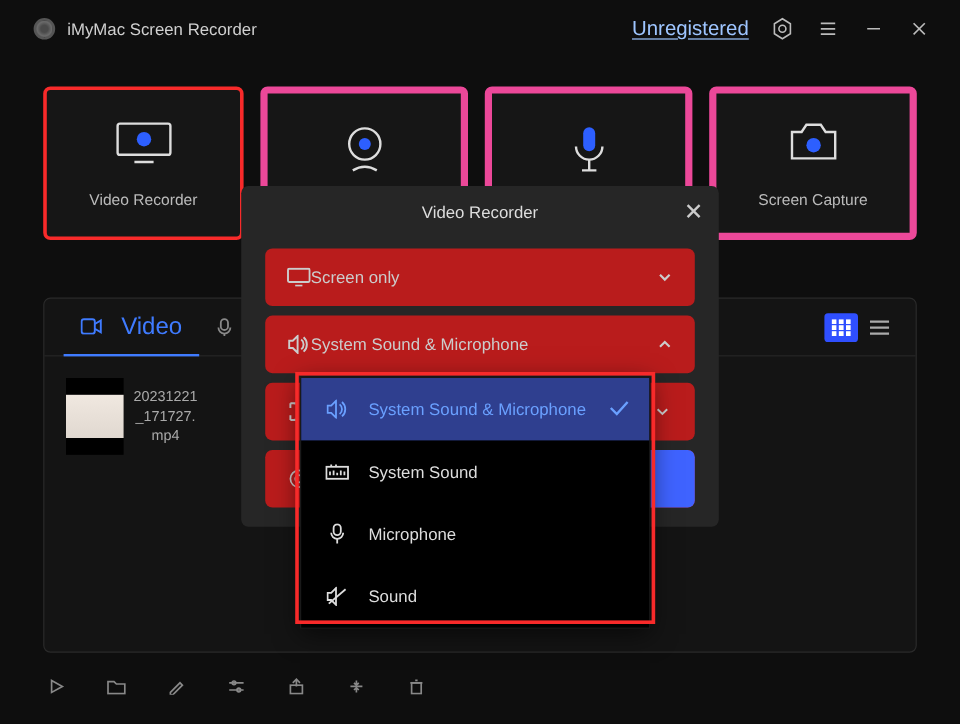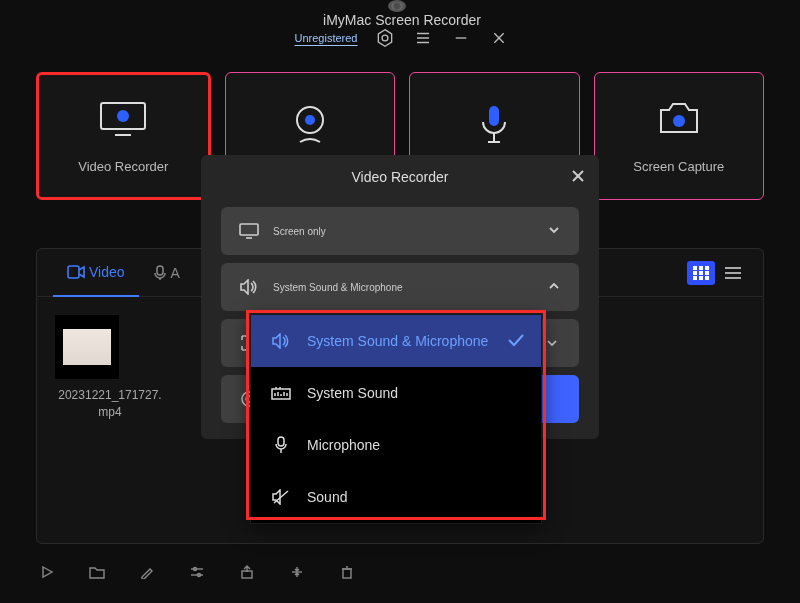--- a/index.html
+++ b/index.html
@@ -1,60 +1,60 @@
 <!DOCTYPE html>
 <html><head>
 <meta charset="utf-8">
 <style>
   * { box-sizing: border-box; margin: 0; padding: 0; font-family: -apple-system, BlinkMacSystemFont, "Segoe UI", sans-serif; }
   body { background: #0e0e0e; width: 800px; height: 603px; overflow: hidden; position: relative; color: #c0c0c0; }
   
   
-  .titlebar { display: flex; align-items: center; height: 48px; padding: 0 24px 0 28px; flex-direction: column; }
+  .titlebar { display: flex; align-items: center; height: 48px; padding: 0 24px 0 28px; }
   .logo { width: 18px; height: 18px; border-radius: 50%; background: radial-gradient(circle, #4a4a4a 30%, #6a6a6a 60%, #3a3a3a 100%); border: 2px solid #555; margin-right: 10px; }
   .app-title { font-size: 14px; color: #d0d0d0; flex: 0 0 auto; }
   .titlebar-spacer { flex: 1; }
   .titlebar-right { display: flex; align-items: center; gap: 18px; }
-  .unregistered { color: #9ec5ff; font-size: 11px; text-decoration: underline; text-underline-offset: 3px; }
+  .unregistered { color: #9ec5ff; font-size: 17px; text-decoration: underline; text-underline-offset: 3px; }
   .win-icon { color: #bbb; font-size: 18px; display: inline-flex; align-items: center; justify-content: center; width: 20px; height: 20px; }
   .win-icon svg { stroke: #bbb; fill: none; }
   
   
   .modes { display: flex; gap: 14px; padding: 24px 36px 0 36px; }
-  .mode-card { flex: 1; height: 128px; border: 1px solid #ec4899; border-radius: 6px; background: #161616; display: flex; flex-direction: column; align-items: center; justify-content: center; gap: 20px; }
+  .mode-card { flex: 1; height: 128px; border: 6px solid #ec4899; border-radius: 6px; background: #161616; display: flex; flex-direction: column; align-items: center; justify-content: center; gap: 20px; }
   .mode-card.selected { border: 3px solid #f82a2a; }
   .mode-card .icon { height: 40px; display: flex; align-items: center; justify-content: center; }
   .mode-card .label { font-size: 13px; color: #bbb; }
   
   
   .filearea { margin: 48px 36px 0 36px; border: 1px solid #2a2a2a; border-radius: 6px; height: 296px; background: #141414; display: flex; flex-direction: column; }
   .tabs { display: flex; align-items: center; height: 48px; border-bottom: 1px solid #262626; padding: 0 16px; }
-  .tab { display: flex; align-items: center; gap: 4px; padding: 0 14px; height: 100%; font-size: 14px; color: #888; }
+  .tab { display: flex; align-items: center; gap: 16px; padding: 0 14px; height: 100%; font-size: 20px; color: #888; }
   .tab.active { color: #3f7bff; border-bottom: 2px solid #3f7bff; margin-bottom: -1px; }
   .tab-spacer { flex: 1; }
   .view-toggle { display: flex; gap: 4px; }
   .view-btn { width: 28px; height: 24px; display: flex; align-items: center; justify-content: center; border-radius: 3px; }
   .view-btn.active { background: #2f4fff; }
   .filegrid { flex: 1; padding: 18px; display: flex; align-items: flex-start; }
-  .file-item { width: 110px; display: flex; flex-direction: column; align-items: flex-start; gap: 8px; }
+  .file-item { width: 110px; display: flex; flex-direction: row; align-items: center; gap: 8px; }
   .thumb { width: 64px; height: 64px; background: #000; display: flex; align-items: center; justify-content: center; }
   .thumb-inner { width: 48px; height: 36px; background: linear-gradient(#f0e8e0, #e0d8d0); }
   .filename { font-size: 12px; color: #aaa; text-align: center; line-height: 1.4; word-break: break-all; }
   
   
   .bottombar { position: absolute; left: 36px; bottom: 20px; display: flex; gap: 28px; }
   .tool-btn { width: 22px; height: 22px; display: flex; align-items: center; justify-content: center; color: #888; }
   .tool-btn svg { stroke: #888; fill: none; }
   
   
   .modal { position: absolute; left: 201px; top: 155px; width: 398px; background: #262626; border-radius: 6px; padding-bottom: 16px; }
   .modal-header { display: flex; align-items: center; justify-content: center; height: 44px; position: relative; }
   .modal-title { font-size: 14px; color: #ddd; }
   .modal-close { position: absolute; right: 14px; top: 12px; font-size: 18px; color: #ccc; }
-  .opt-row { margin: 8px 20px 0 20px; height: 48px; background: #404040; border-radius: 6px; display: flex; align-items: center; padding: 0 18px; color: #ccc; font-size: 10px; gap: 14px; }
+  .opt-row { margin: 8px 20px 0 20px; height: 48px; background: #b91c1c; border-radius: 6px; display: flex; align-items: center; padding: 0 18px; color: #ccc; font-size: 14px; }
   .opt-row .chev { margin-left: auto; }
   .opt-row .row-icon { width: 20px; display: flex; justify-content: center; }
   .opt-row svg { stroke: #ccc; fill: none; }
   
   
   .opt-row.partial { position: relative; }
   .split-hint { position: absolute; right: 0; top: 0; height: 48px; width: 56px; border-left: 1px solid #262626; display: flex; align-items: center; justify-content: center; }
   
   
   .blue-stub { position: absolute; right: 20px; top: 220px; width: 56px; height: 48px; background: #3f63ff; border-radius: 6px; }

